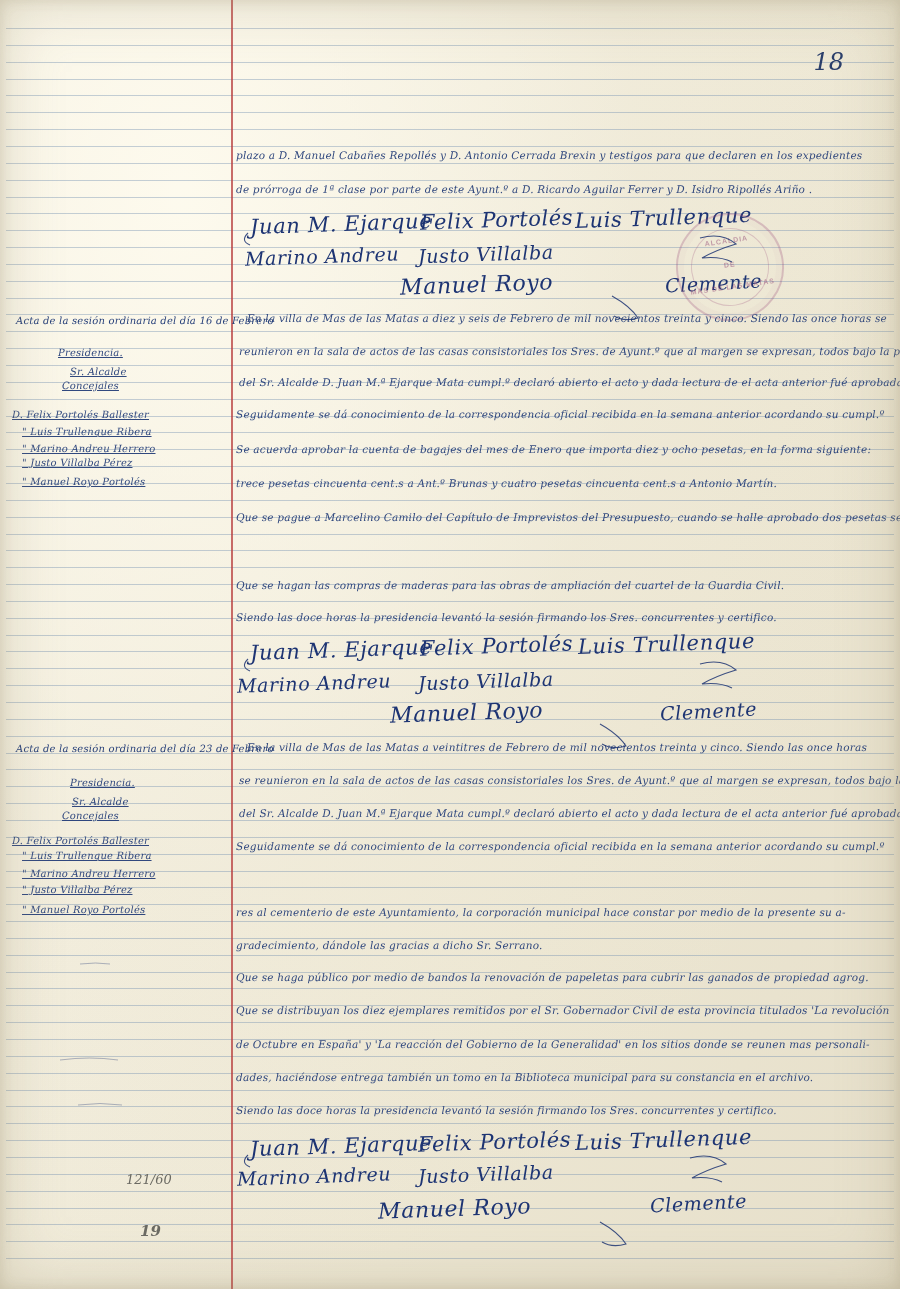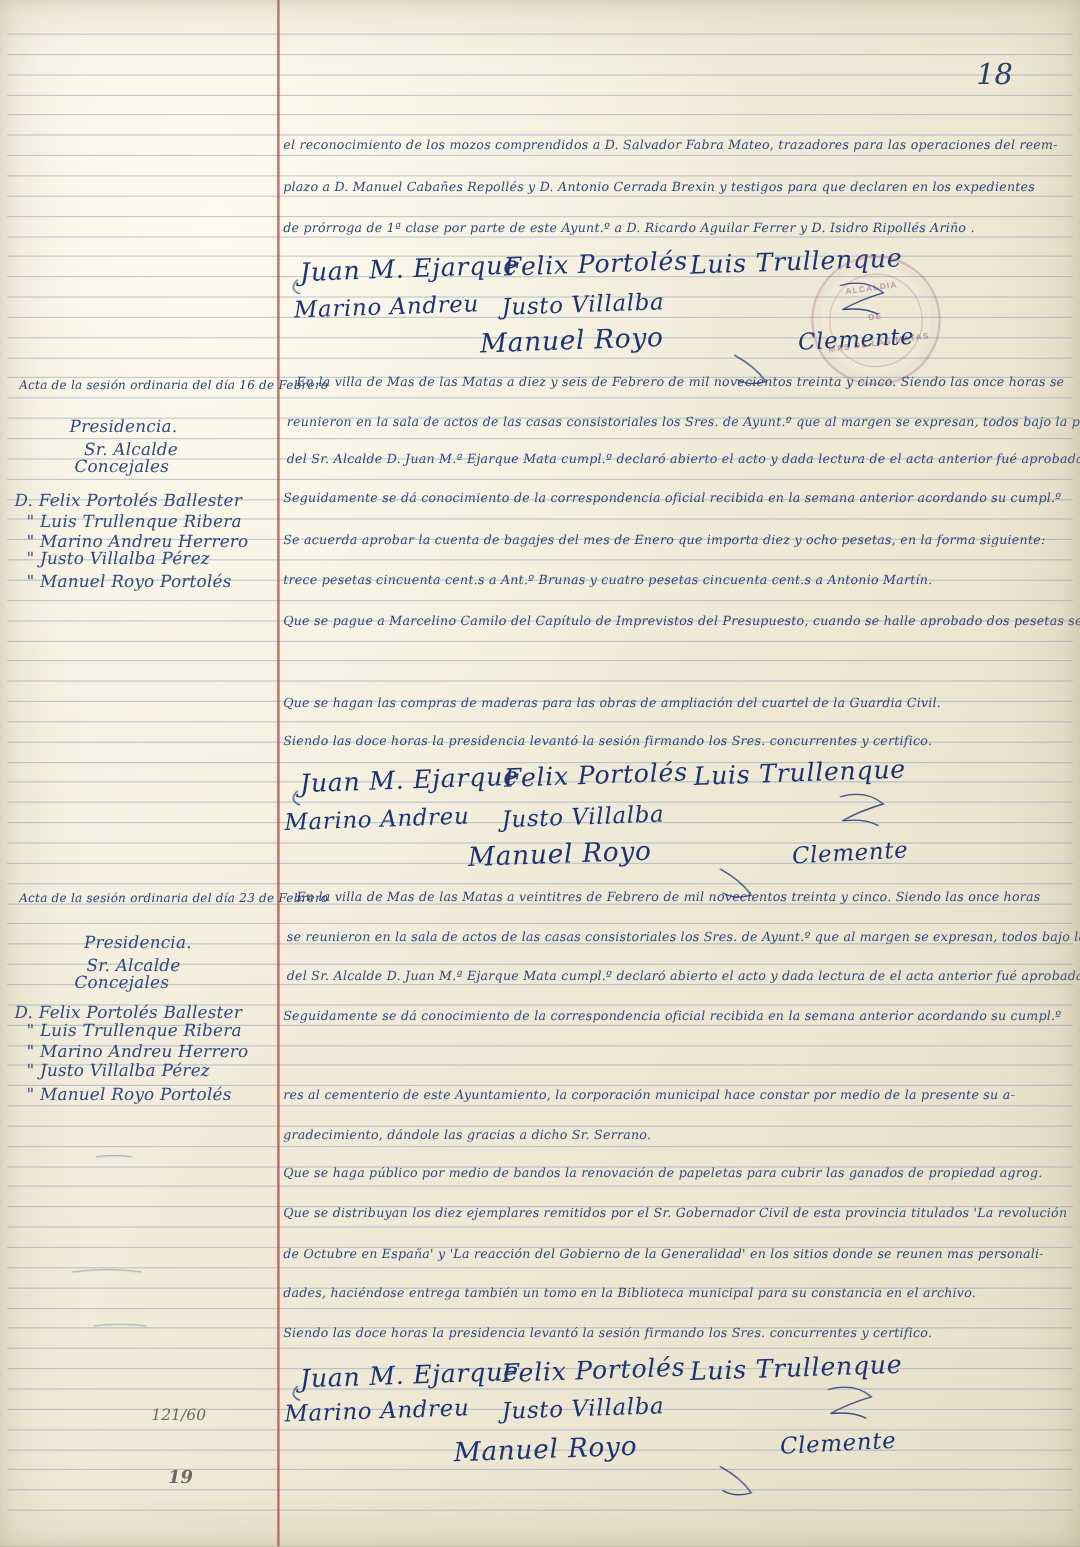--- a/index.html
+++ b/index.html
@@ -62,23 +62,24 @@
     transform-origin: left center;
     text-rendering: geometricPrecision;
   }
   .body-line {
     font-size: 10.5px;
     line-height: 12px;
     color: #27407a;
     opacity: 0.95;
   }
   .side-note {
-    font-size: 14px;
+    font-size: 10px;
     color: #27407a;
     opacity: 0.95;
+    text-decoration: underline;
   }
   .page-number {
     position: absolute;
     right: 56px;
     top: 48px;
     font-size: 24px;
     font-style: italic;
     color: #2b3f6b;
     font-family: "DejaVu Serif", serif;
   }
@@ -217,21 +218,20 @@
       <div class="rule" style="top:1208px;"></div>
       <div class="rule" style="top:1224px;"></div>
       <div class="rule" style="top:1241px;"></div>
       <div class="rule" style="top:1258px;"></div>
     </div>
 
   <div class="margin-line" style="left:231px;"></div>
 
   <div class="page-number">18</div>
 
-  <div class="hw body-line" style="left:236px; top:115px;">el reconocimiento de los mozos comprendidos a D. Salvador Fabra Mateo, trazadores para las operaciones del reem-</div>
   <div class="hw body-line" style="left:236px; top:150px;">plazo a D. Manuel Cabañes Repollés y D. Antonio Cerrada Brexin y testigos para que declaren en los expedientes</div>
   <div class="hw body-line" style="left:236px; top:184px;">de prórroga de 1ª clase por parte de este Ayunt.º a D. Ricardo Aguilar Ferrer y D. Isidro Ripollés Ariño .</div>
 
   <div class="sig sig-1" style="left:250px; top:212px; transform:rotate(-2deg);">Juan M. Ejarque</div>
   <div class="sig sig-1" style="left:420px; top:208px; transform:rotate(-2deg);">Felix Portolés</div>
   <div class="sig sig-1" style="left:575px; top:206px; transform:rotate(-2deg);">Luis Trullenque</div>
   <div class="sig sig-2" style="left:245px; top:245px; transform:rotate(-2deg);">Marino Andreu</div>
   <div class="sig sig-2" style="left:418px; top:243px; transform:rotate(-2deg);">Justo Villalba</div>
   <div class="sig sig-3" style="left:400px; top:272px; transform:rotate(-2deg);">Manuel Royo</div>
   <div class="sig sig-2" style="left:665px; top:272px; transform:rotate(-3deg);">Clemente</div>

